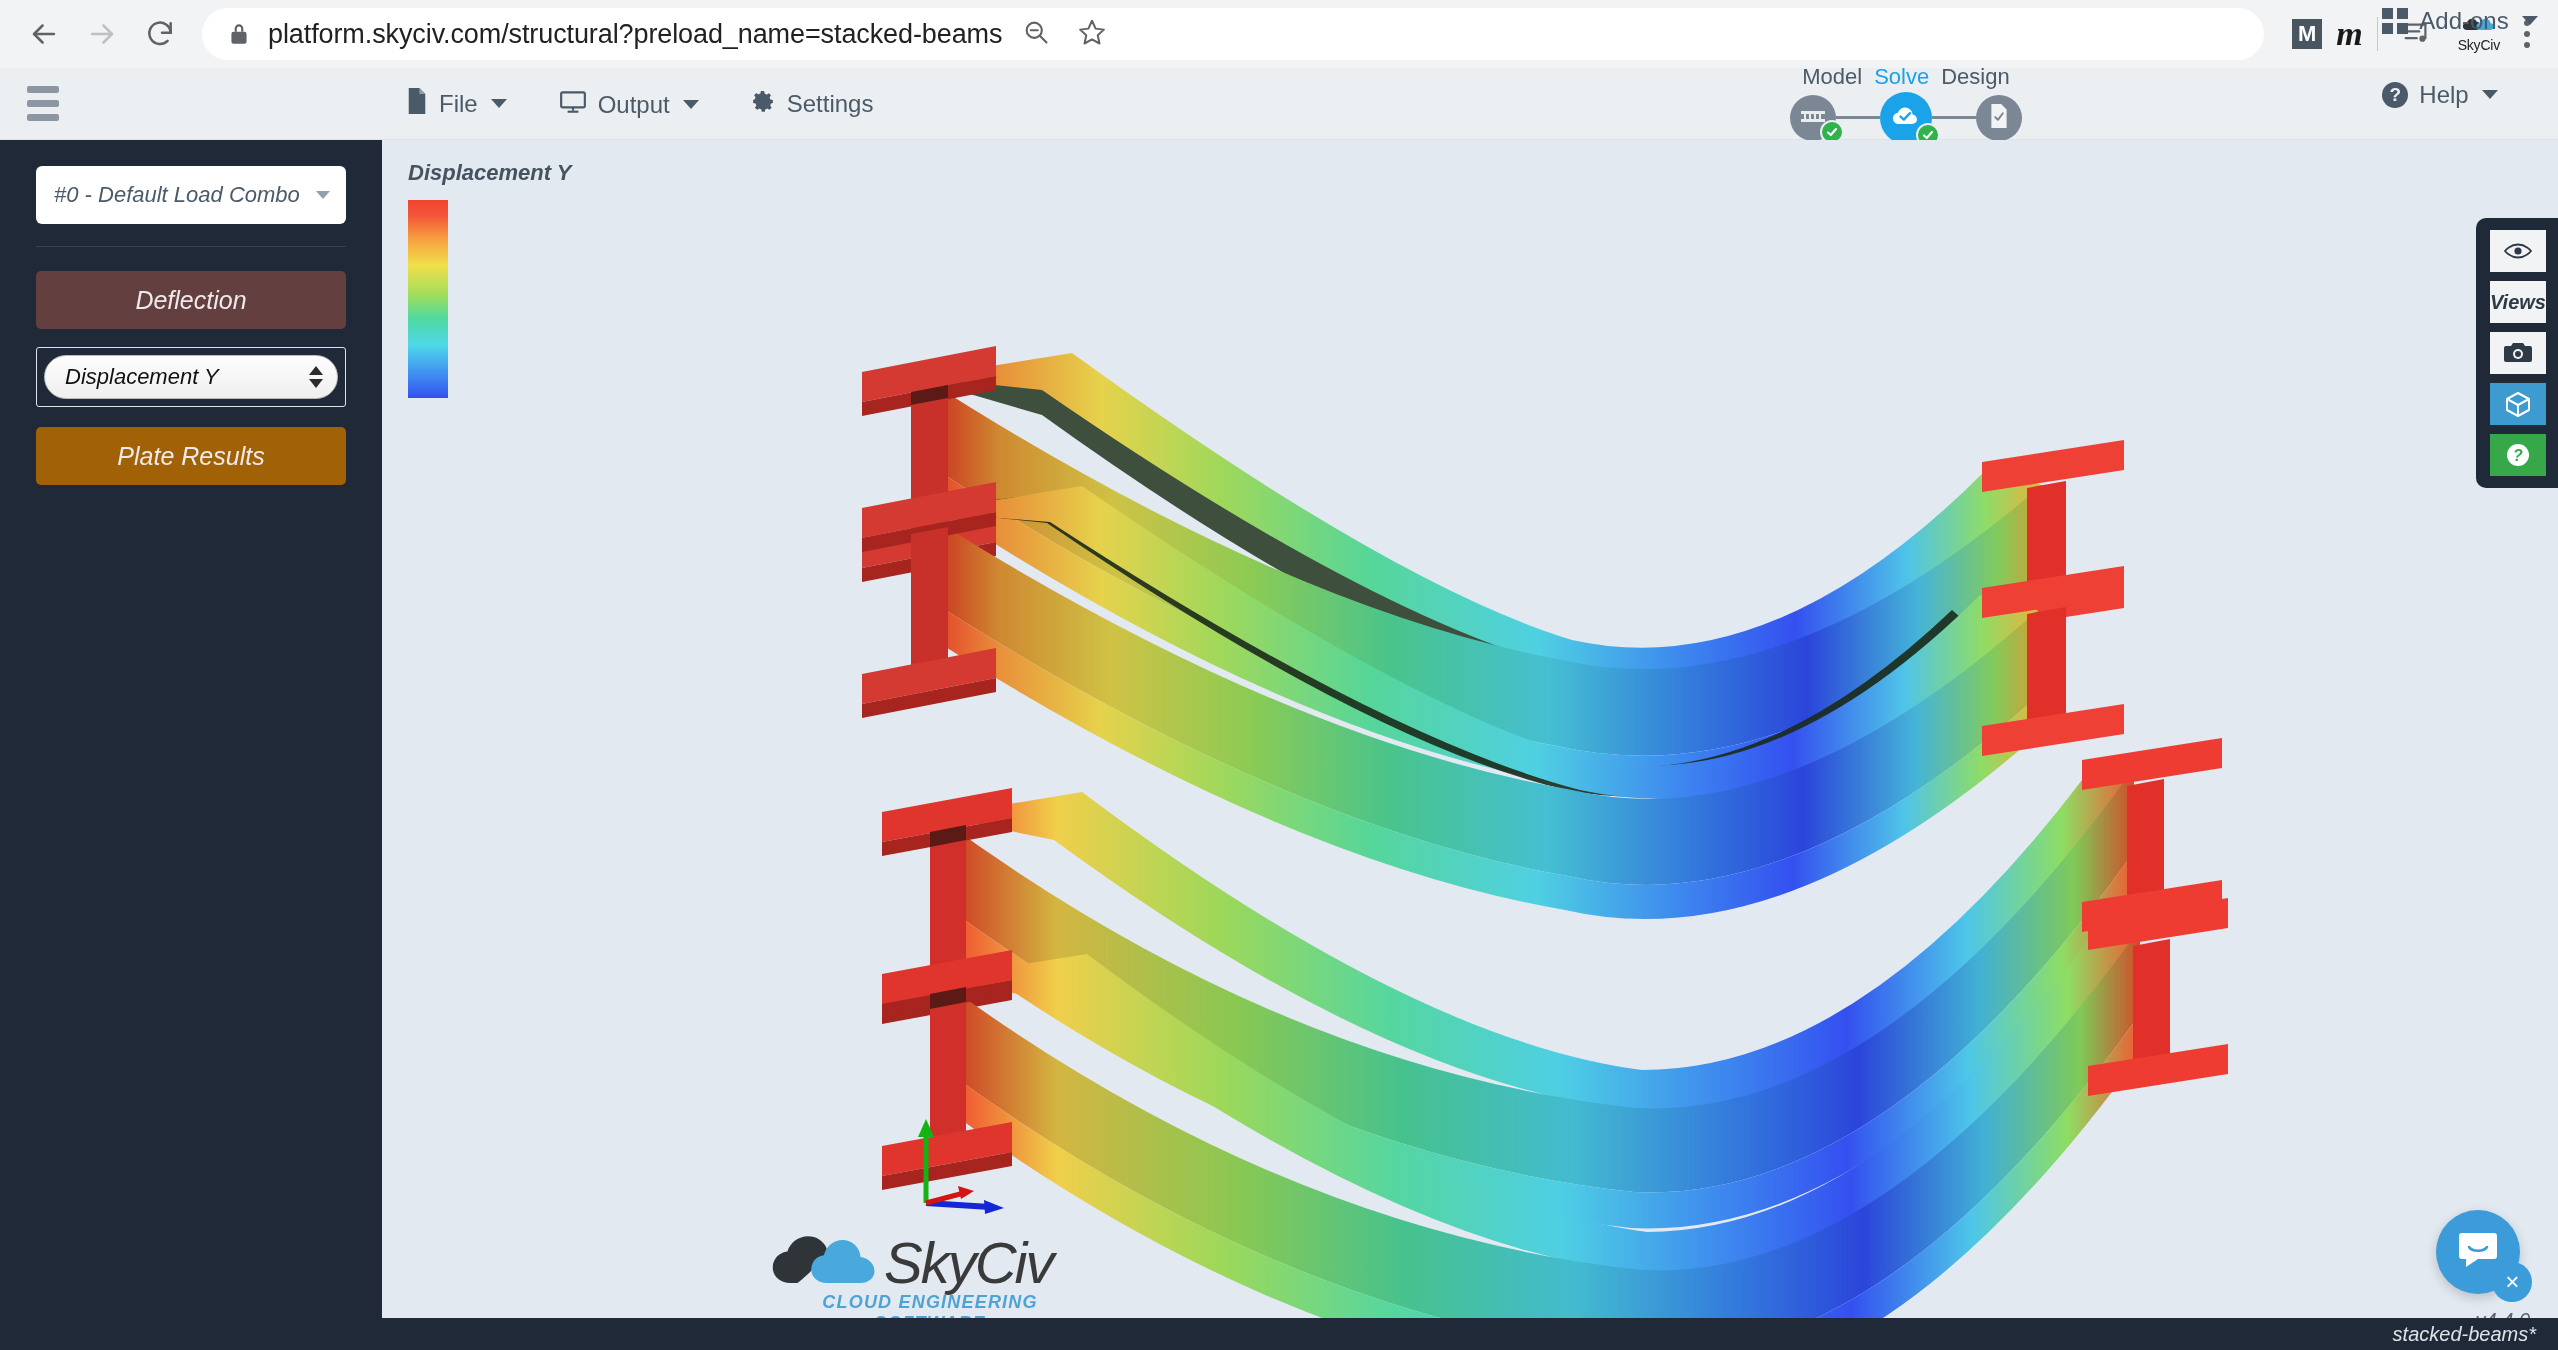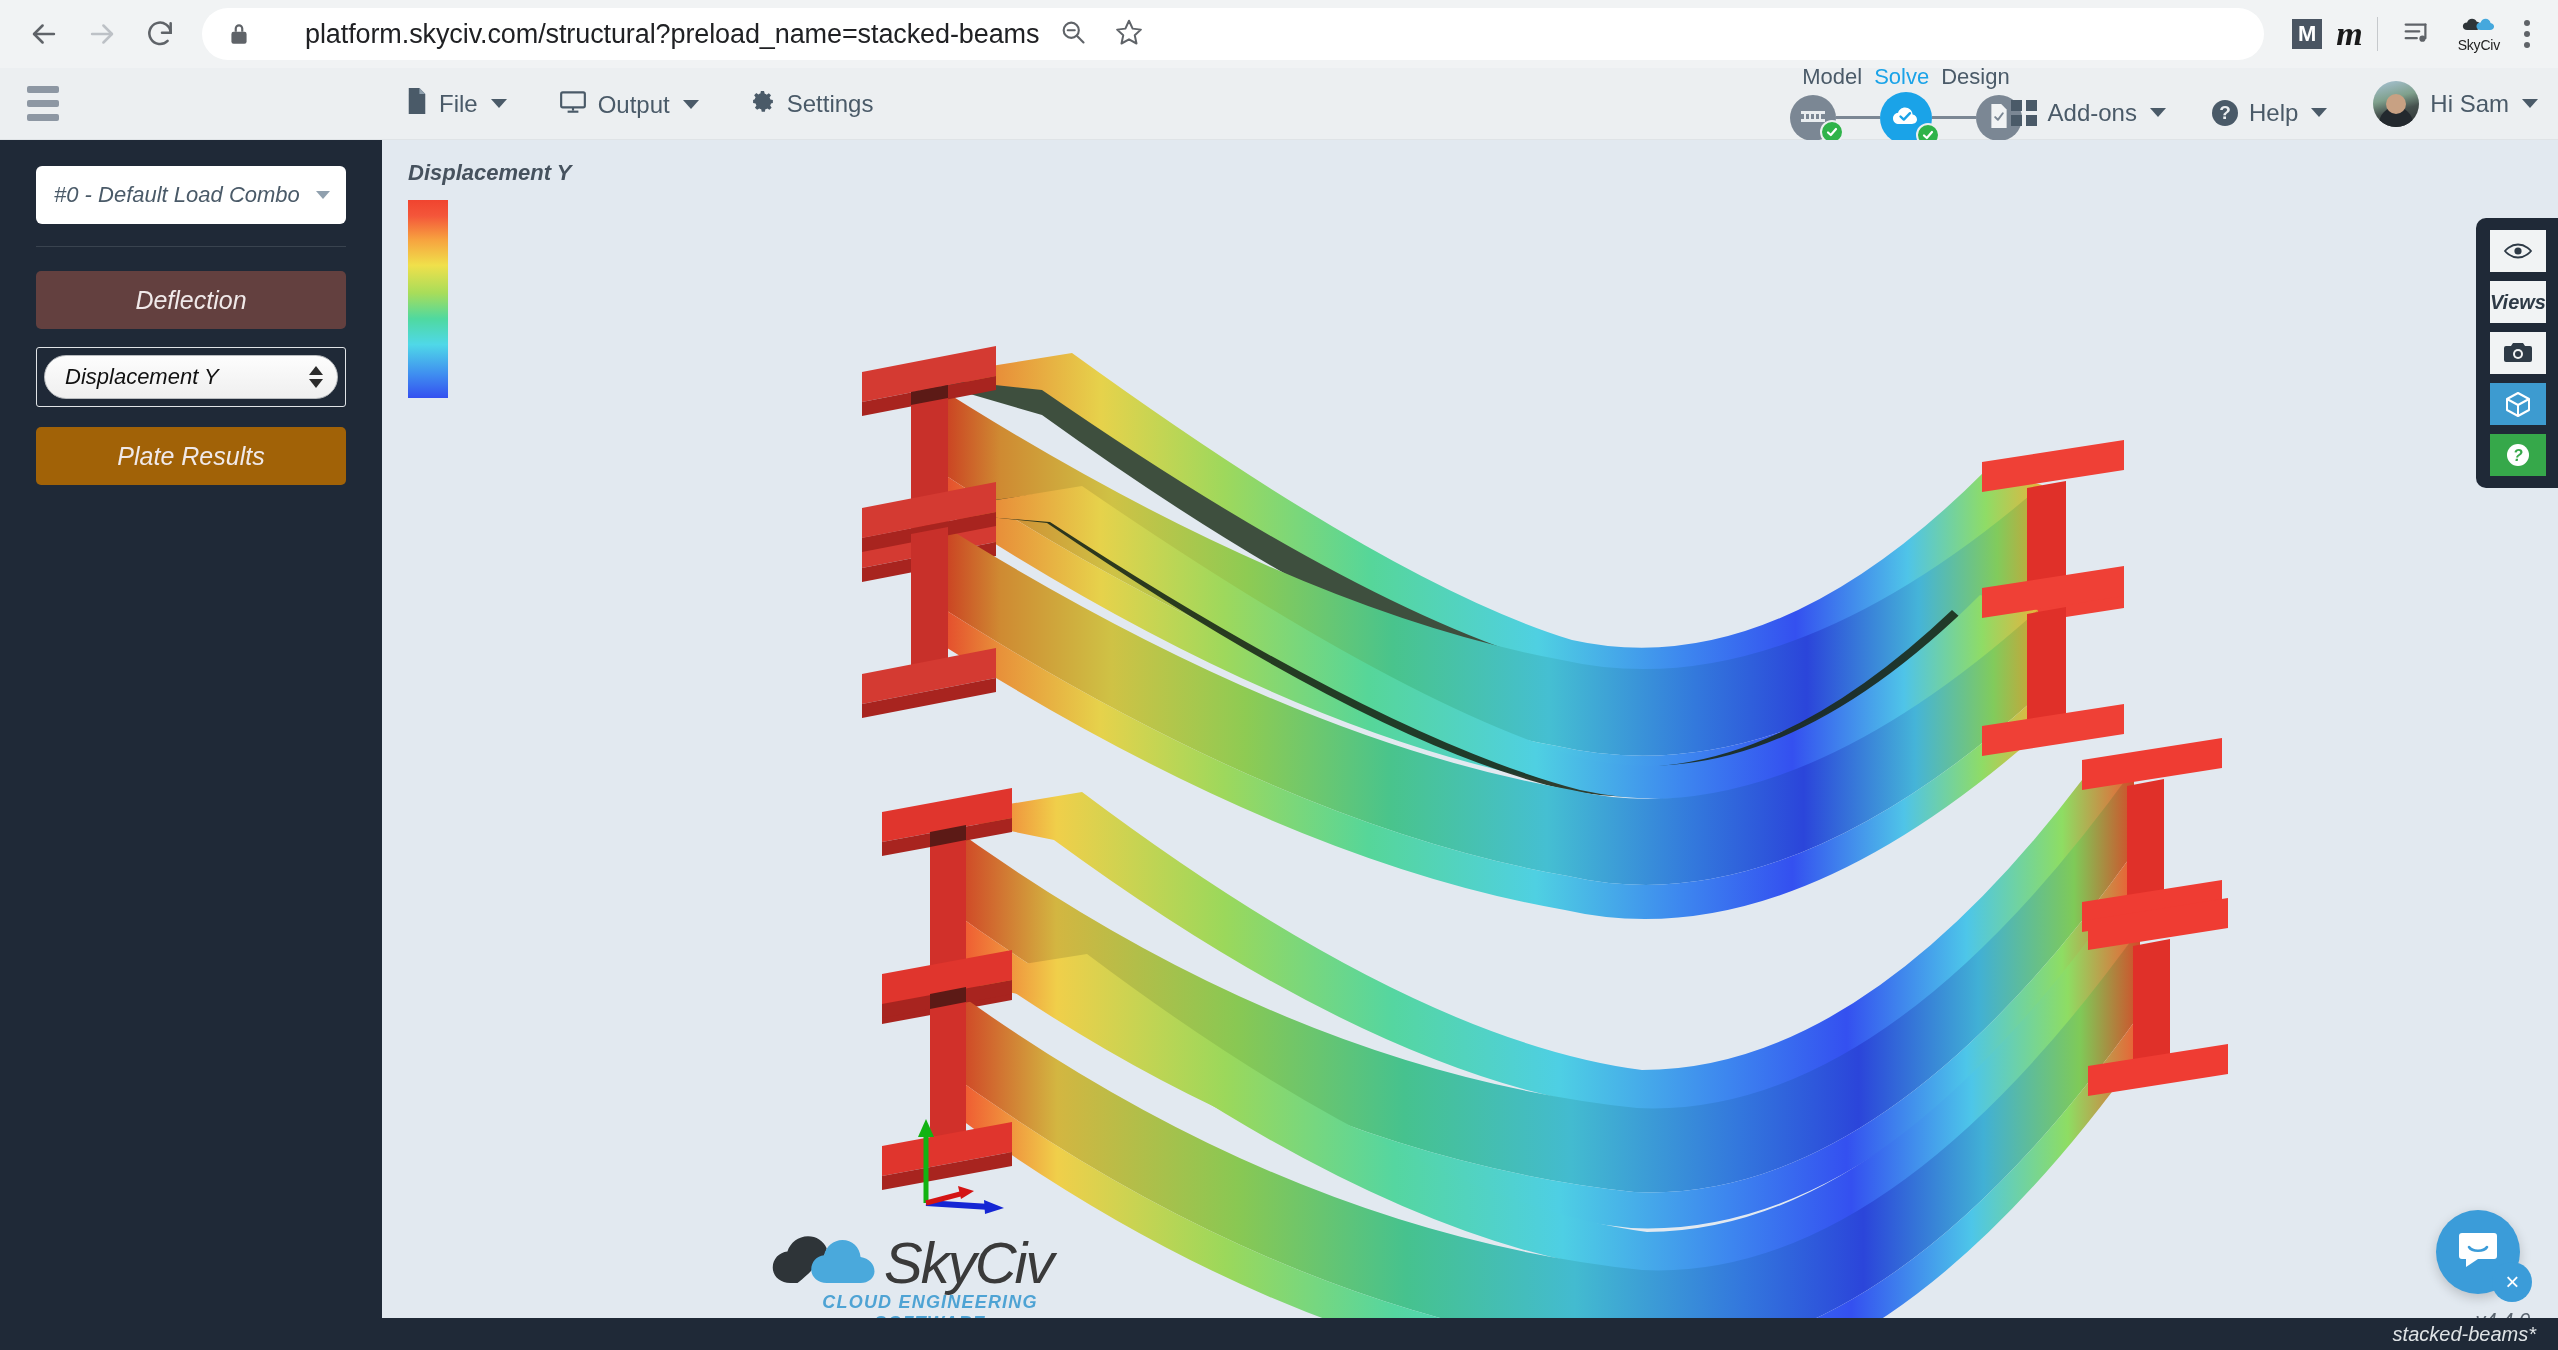--- a/index.html
+++ b/index.html
@@ -38,21 +38,20 @@
     margin-right: 6px;
     min-width: 0;
   }
   .lock-icon { flex:0 0 auto; margin-right: 18px; display:flex; }
   .url-text {
     font-size: 27px;
     color: #202124;
     white-space: nowrap;
     overflow: hidden;
     letter-spacing: -0.1px;
-    margin-left: 37px;
   }
 
   .omni-actions { display:flex; align-items:center; gap: 4px; flex:0 0 auto; margin-left: 8px;}
   .icon-btn {
     width: 52px; height: 52px;
     display:flex; align-items:center; justify-content:center;
     border-radius: 50%;
     flex: 0 0 auto;
   }
   .ext-icons { display:flex; align-items:center; gap: 14px; flex: 0 0 auto; margin-left: 16px; }
@@ -101,21 +100,21 @@
   .fnode { position:relative; width:46px; height:46px; border-radius:50%; background:#7b8794;
            display:flex;align-items:center;justify-content:center; }
   .fnode.solve { background:#1aa3e8; width:52px;height:52px;}
   .fline { width:44px; height:3px; background:#7b8794; }
   .check-badge {
     position:absolute; right:-8px; bottom:-3px; width:24px;height:24px;border-radius:50%;
     background:#2fb34a; display:flex;align-items:center;justify-content:center;
     border: 2px solid #eceff1;
   }
 
-  .right-menu { position:absolute; right: 20px; top:50%; transform:translateY(-50%); display:flex;align-items:flex-end;gap:46px;}
+  .right-menu { position:absolute; right: 11px; top:50%; transform:translateY(-50%); display:flex;align-items:flex-start;gap:46px;flex-direction:column;}
   .grid-icon { display:grid; grid-template-columns: 11px 11px; grid-template-rows: 11px 11px; gap:4px;}
   .grid-icon i { background:#4a5a68; display:block;}
   .q-circle { width:26px;height:26px;border-radius:50%;background:#4a5a68;color:#eceff1;
               font-size:19px;font-weight:bold;display:flex;align-items:center;justify-content:center;}
   .avatar {
     width: 46px; height:46px; border-radius:50%;
     background: linear-gradient(165deg,#a9c4d8 0%,#7fa08c 38%,#46514e 62%,#2b2f30 100%);
     position:relative; overflow:hidden; flex:0 0 auto;
   }
   .avatar::after {

